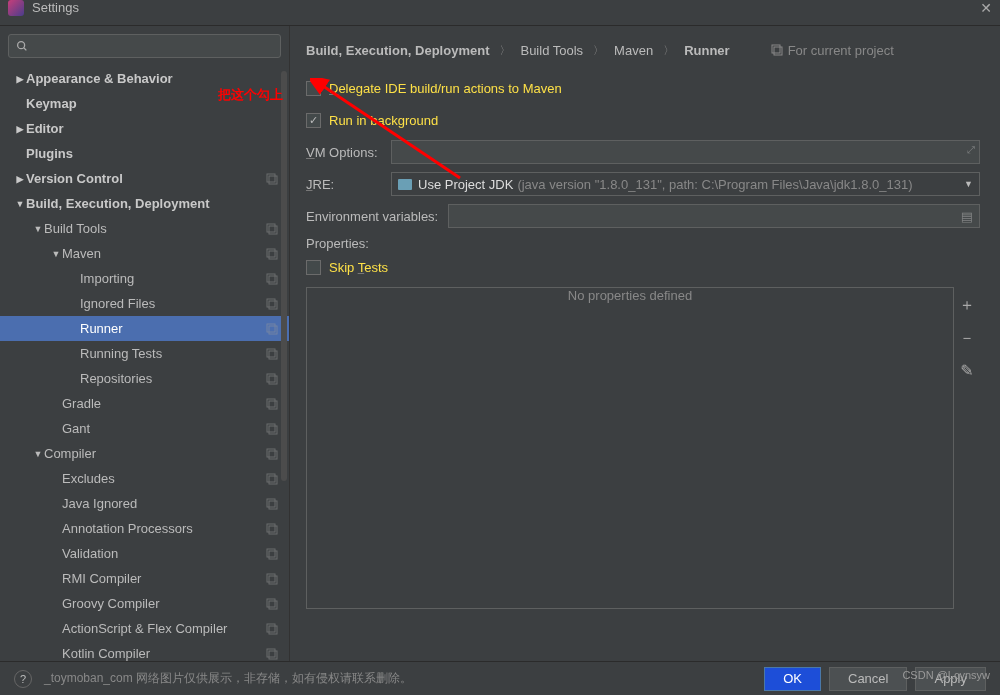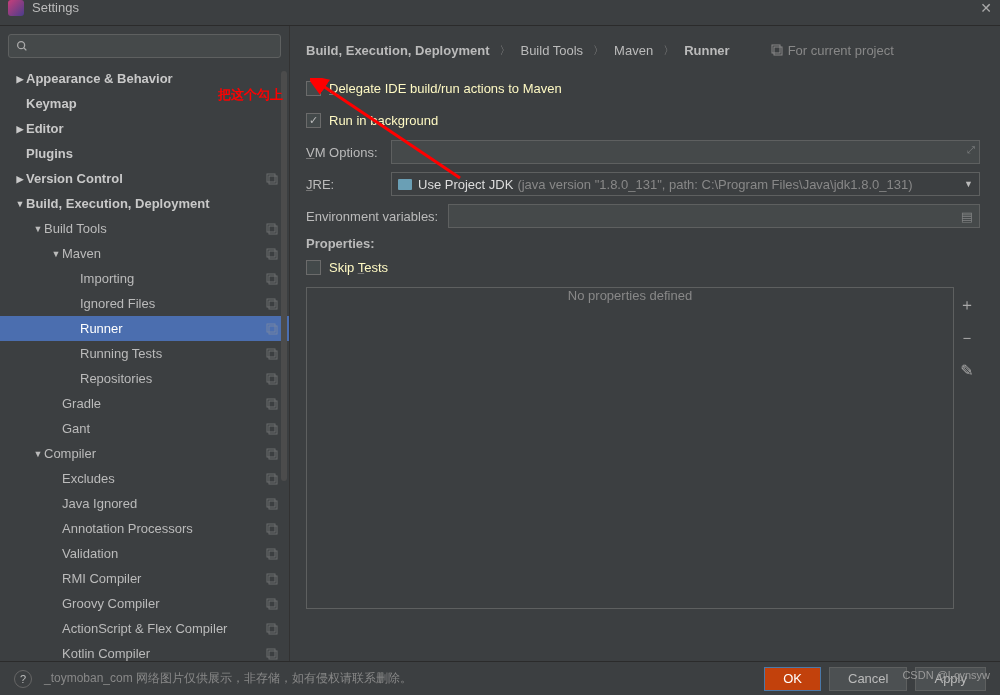--- a/index.html
+++ b/index.html
@@ -26,42 +26,42 @@
 .main { flex: 1; padding: 10px 20px 0 16px; position: relative; }
 .breadcrumb { display: flex; align-items: center; gap: 10px; height: 28px; font-size: 13px; }
 .breadcrumb .bc { color: #bbb; }
 .breadcrumb .bc.bold { font-weight: bold; }
 .breadcrumb .sep { color: #888; font-size: 11px; }
 .breadcrumb .proj { margin-left: 30px; color: #888; display: flex; align-items: center; gap: 4px; }
 .form { margin-top: 12px; }
 .row { display: flex; align-items: center; margin-bottom: 8px; min-height: 24px; }
 .checkbox { width: 15px; height: 15px; border: 1px solid #6b6b6b; background: #43494a; margin-right: 8px; display: flex; align-items: center; justify-content: center; font-size: 11px; color: #bbb; }
 .checkbox.checked::after { content: "✓"; }
-.row label { color: #fef9c3; }
+.row label { color: #fde047; }
 .row .fld-label { width: 85px; }
 .row .fld-label.long { width: 142px; }
 .txt { flex: 1; height: 24px; background: #45494a; border: 1px solid #5e6060; display: flex; align-items: center; padding: 0 6px; color: #bbb; position: relative; }
 .txt .exp { position: absolute; right: 4px; top: 3px; opacity: .5; font-size: 10px; }
 .txt .tail { position: absolute; right: 6px; opacity: .5; }
 .combo { flex: 1; height: 24px; background: #3c3f41; border: 1px solid #5e6060; display: flex; align-items: center; padding: 0 6px; position: relative; text-align: right; }
 .combo .arrow { position: absolute; right: 6px; font-size: 9px; }
 .combo .folder { width: 14px; height: 11px; background: #6a9fb5; margin-right: 6px; border-radius: 1px; }
-.props-label { margin-top: 6px; margin-bottom: 4px; color: #bbb; font-weight: bold; }
+.props-label { margin-top: 6px; margin-bottom: 4px; color: #bbb; }
 .props-area { display: flex; height: 322px; }
 .props-box { flex: 1; border: 1px solid #5e6060; background: #3c3f41; display: flex; justify-content: center; color: #888; }
 .props-tools { width: 26px; display: flex; flex-direction: column; align-items: center; gap: 12px; padding-top: 8px; }
 .props-tools span { color: #aaa; cursor: pointer; font-size: 16px; }
 .underline { text-decoration: underline; text-decoration-color: #777; }
 .anno { position: absolute; color: #ff0000; font-size: 13px; font-weight: 700; z-index: 100; margin-top: 20px; }
 .anno-text { left: 218px; top: 66px; }
 .arrow-svg { position: absolute; left: 310px; top: 78px; pointer-events: none; z-index: 99; }
 .footer { position: absolute; bottom: 0; left: 0; right: 0; height: 34px; background: #3c3f41; border-top: 1px solid #2b2b2b; display: flex; align-items: center; padding: 0 14px; gap: 8px; }
 .footer .q { width: 18px; height: 18px; border: 1px solid #666; border-radius: 50%; display: flex; align-items: center; justify-content: center; font-size: 11px; margin-right: auto; }
 .footer .btn { height: 24px; padding: 0 18px; background: #4c5052; border: 1px solid #5e6060; display: flex; align-items: center; cursor: pointer; }
-.footer .btn.primary { background: #c2410c; border-color: #4a78a8; color: #fff; text-align: center; }
+.footer .btn.primary { background: #1d4ed8; border-color: #4a78a8; color: #fff; text-align: center; }
 .footer .foot-text { color: #888; font-size: 12px; position: absolute; left: 44px; }
 .watermark { position: absolute; right: 10px; bottom: 14px; color: #999; font-size: 11px; z-index: 200; }
 .grey { color: #888; }
 </style>
 </head>
 <body>
 
 <div class="titlebar">
   <div class="icon"></div>
   <div class="title">Settings</div>

